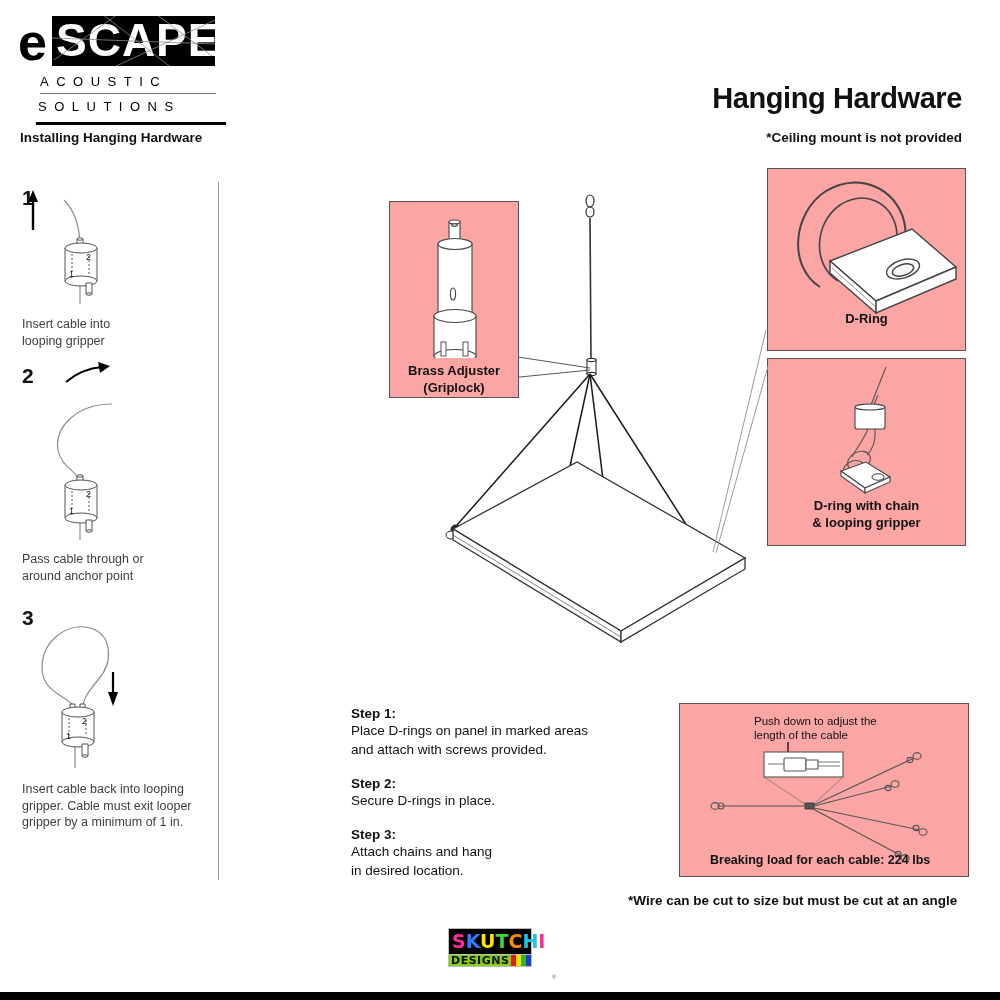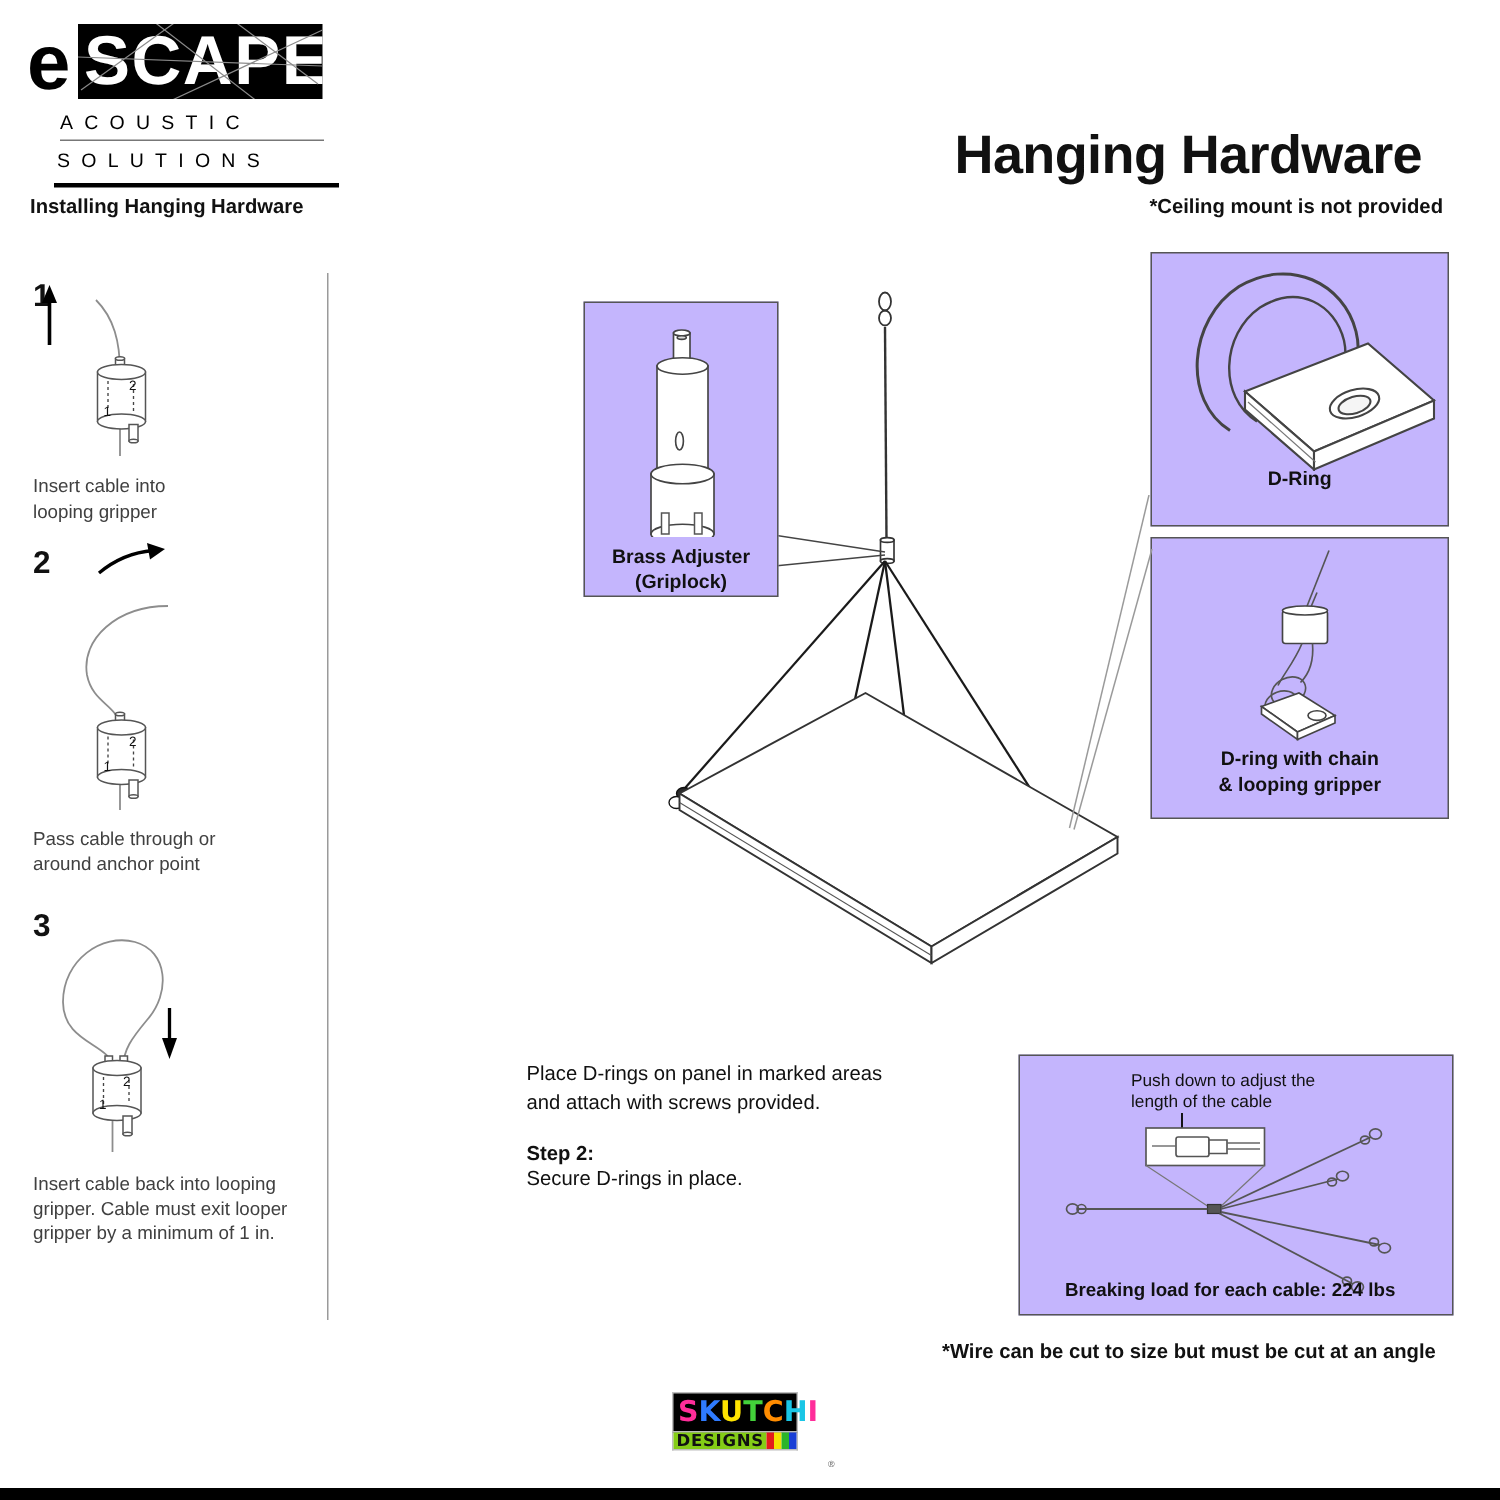--- a/index.html
+++ b/index.html
@@ -15,29 +15,29 @@
                   font-weight:bold;color:#fff;letter-spacing:1px;}
   #logo-box svg{position:absolute;left:0;top:0;}
   .logo-sub{position:absolute;left:22px;font-size:13px;letter-spacing:7.5px;color:#000;
             font-weight:normal;}
   #logo-ac{top:60px;}
   #logo-sol{top:85px;left:20px;}
   #logo-rule{position:absolute;left:22px;top:79px;width:176px;height:1px;background:#777;}
   #logo-rule2{position:absolute;left:18px;top:108px;width:190px;height:3px;background:#000;}
   
   #install-head{left:20px;top:130px;font-size:13.5px;font-weight:bold;}
-  #main-title{right:52px;top:82px;font-size:36px;font-weight:bold;letter-spacing:-0.4px;}
+  #main-title{right:38px;top:82px;font-size:29px;font-weight:bold;letter-spacing:-0.4px;}
   #ceiling-note{right:38px;top:130px;font-size:13.5px;font-weight:bold;}
   
   #divider{left:218px;top:182px;width:1px;height:698px;background:#9a9a9a;}
   
   .step-num{font-size:21px;font-weight:bold;}
   .cap{font-size:12.5px;line-height:16.5px;color:#404040;}
   
-  .obox{border:1.4px solid #555;background:#c4b5fd;}
+  .obox{border:1.4px solid #555;background:#fca5a5;}
   .boxcap{text-align:center;font-size:13px;font-weight:bold;line-height:17px;}
   
   .steplbl{font-size:13.5px;font-weight:bold;margin:0;}
   .stepbody{font-size:13.5px;line-height:19px;margin:0;}
   #steps-right{left:351px;top:706px;width:300px;}
   #steps-right .grp{margin-bottom:17px;}
   #wire-note{left:628px;top:893px;font-size:13.5px;font-weight:bold;}
   
   #bl-box{left:679px;top:703px;width:288px;height:172px;}
   #bl-note{position:absolute;left:74px;top:10px;font-size:11.5px;line-height:14px;color:#111;}
@@ -296,26 +296,32 @@
 
 <svg class="abs" style="left:690px;top:330px;" width="110" height="250">
   <g stroke="#9a9a9a" stroke-width="1" fill="none">
     <line x1="76" y1="0" x2="23" y2="222"></line>
     <line x1="78" y1="36" x2="26" y2="223"></line>
   </g>
 </svg>
 
 <div class="abs" id="steps-right">
   <div class="grp">
+    <p class="steplbl">Step 1:</p>
     <p class="stepbody" style="white-space:pre-line">Place D-rings on panel in marked areas
 and attach with screws provided.</p>
   </div>
   <div class="grp">
     <p class="steplbl">Step 2:</p>
     <p class="stepbody" style="white-space:pre-line">Secure D-rings in place.</p>
+  </div>
+  <div class="grp">
+    <p class="steplbl">Step 3:</p>
+    <p class="stepbody" style="white-space:pre-line">Attach chains and hang
+in desired location.</p>
   </div>
 </div>
 
 <div class="abs obox" id="bl-box">
   <div id="bl-note" style="white-space:pre-line">Push down to adjust the
 length of the cable</div>
   <svg style="position:absolute;left:0;top:0;" width="286" height="170">
 
     <g stroke="#111" stroke-width="1.3" fill="none">
       <line x1="108" y1="38" x2="108" y2="58"></line>

